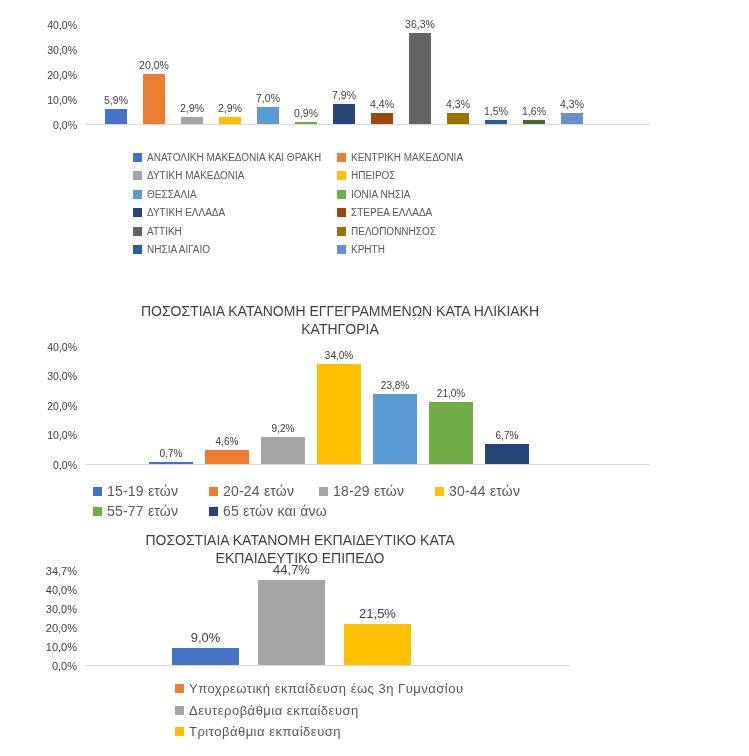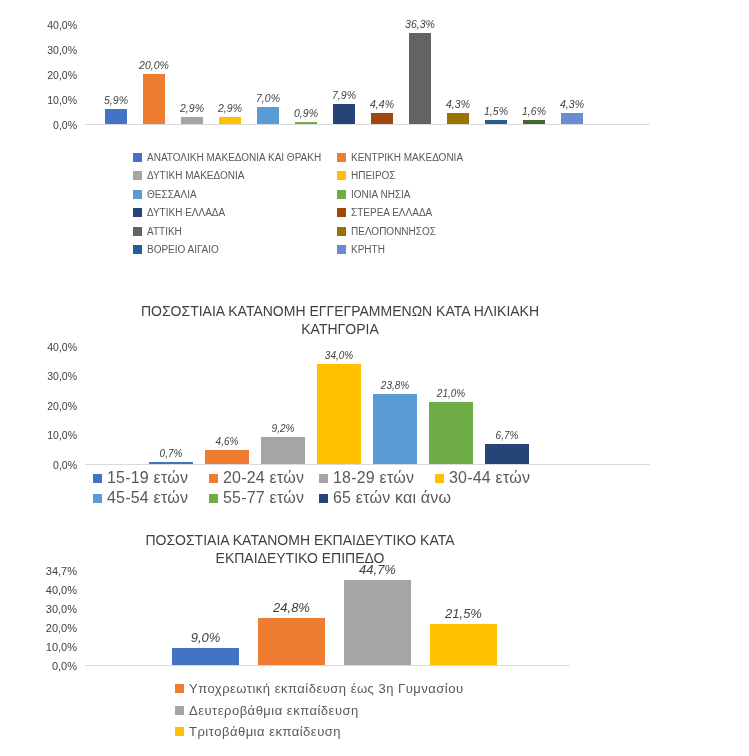--- a/index.html
+++ b/index.html
@@ -8,21 +8,21 @@
     font-family:"Liberation Sans", sans-serif;
   }
   .chart{position:absolute;}
   .chart .title{text-align:center;color:#3f3f3f;}
   .plotwrap{display:flex;align-items:flex-end;}
   .yaxis{position:relative;width:55px;flex-shrink:0;}
   .yaxis .tick{position:absolute;right:8px;color:#404040;white-space:nowrap;line-height:13px;}
   .plot{position:relative;flex:1;display:flex;align-items:flex-end;border-bottom:1px solid #d9d9d9;box-sizing:content-box;}
   .bar-col{position:relative;flex-shrink:0;}
   .bar{width:100%;}
-  .bar-label{position:absolute;left:50%;transform:translateX(-50%);bottom:calc(100% + 3px);white-space:nowrap;color:#404040;font-style:italic;}
+  .bar-label{position:absolute;left:50%;transform:translateX(-50%);bottom:calc(100% + 3px);white-space:nowrap;color:#404040;}
   .legend{color:#595959;}
   .li{display:flex;align-items:center;}
   .sw{display:inline-block;width:9px;height:9px;margin-right:5px;flex-shrink:0;}
   .lt{white-space:nowrap;}
 
   
   .c1{top:8px;left:30px;width:620px;}
   .c1 .title{margin-top:10px;font-size:13px;line-height:16px;}
   .c1 .plotwrap{margin-top:16px;}
   .c1 .yaxis,.c1 .plot{height:100px;}
@@ -34,21 +34,21 @@
 
   
   .c2{top:292px;left:30px;width:620px;}
   .c2 .title{margin-top:10px;font-size:14px;line-height:18px;}
   .c2 .plotwrap{margin-top:8px;}
   .c2 .yaxis,.c2 .plot{height:118px;}
   .c2 .plot{padding-left:64px;column-gap:12px;}
   .c2 .bar-col{width:44px;}
   .c2 .yaxis .tick{font-size:10.5px;}
   .c2 .bar-label{font-size:10px;}
-  .c2 .legend{display:grid;grid-template-columns:116px 110px 116px auto;grid-auto-rows:20px;margin-left:63px;margin-top:3px;font-size:16px;letter-spacing:0.2px;}
+  .c2 .legend{display:grid;grid-template-columns:116px 110px 116px auto;grid-auto-rows:20px;margin-left:63px;margin-top:16px;font-size:14px;letter-spacing:0.2px;}
 
   
   .c3{top:524px;left:30px;width:540px;}
   .c3 .title{margin-top:7px;font-size:14px;line-height:18px;}
   .c3 .plotwrap{margin-top:3px;}
   .c3 .yaxis,.c3 .plot{height:95px;}
   .c3 .plot{padding-left:87px;column-gap:19px;}
   .c3 .bar-col{width:67px;}
   .c3 .yaxis .tick{font-size:11px;}
   .c3 .bar-label{font-size:13px;}
@@ -157,21 +157,21 @@
       <span class="li">
         <span class="sw" style="background: rgb(99, 99, 99);"></span>
         <span class="lt">ΑΤΤΙΚΗ</span>
       </span>
       <span class="li">
         <span class="sw" style="background: rgb(153, 115, 0);"></span>
         <span class="lt">ΠΕΛΟΠΟΝΝΗΣΟΣ</span>
       </span>
       <span class="li">
         <span class="sw" style="background: rgb(37, 94, 145);"></span>
-        <span class="lt">ΒΟΡΕΙΟ ΑΙΓΑΙΟ</span>
+        <span class="lt">ΝΗΣΙΑ ΑΙΓΑΙΟ</span>
       </span>
       <span class="li">
         <span class="sw" style="background: rgb(105, 142, 208);"></span>
         <span class="lt">ΚΡΗΤΗ</span>
       </span>
     </div>
 </section>
 
 <section class="chart c2">
   <div class="title">
@@ -226,24 +226,20 @@
         <span class="sw" style="background: rgb(237, 125, 49);"></span>
         <span class="lt">20-24 ετών</span>
       </span>
       <span class="li">
         <span class="sw" style="background: rgb(165, 165, 165);"></span>
         <span class="lt">18-29 ετών</span>
       </span>
       <span class="li">
         <span class="sw" style="background: rgb(255, 192, 0);"></span>
         <span class="lt">30-44 ετών</span>
-      </span>
-      <span class="li">
-        <span class="sw" style="background: rgb(91, 155, 213);"></span>
-        <span class="lt">45-54 ετών</span>
       </span>
       <span class="li">
         <span class="sw" style="background: rgb(112, 173, 71);"></span>
         <span class="lt">55-77 ετών</span>
       </span>
       <span class="li">
         <span class="sw" style="background: rgb(38, 68, 120);"></span>
         <span class="lt">65 ετών και άνω</span>
       </span>
     </div>
@@ -262,24 +258,20 @@
         <span class="tick" style="bottom: 50.5px;">30,0%</span>
         <span class="tick" style="bottom: 69.5px;">40,0%</span>
         <span class="tick" style="bottom: 88.5px;">34,7%</span>
       </div>
     <div class="plot">
         <div class="bar-col">
           <span class="bar-label">9,0%</span>
           <div class="bar" style="height: 17.1px; background: rgb(68, 114, 196);"></div>
         </div>
         <div class="bar-col">
-          <span class="bar-label">24,8%</span>
-          <div class="bar" style="height: 47.12px; background: rgb(237, 125, 49);"></div>
-        </div>
-        <div class="bar-col">
           <span class="bar-label">44,7%</span>
           <div class="bar" style="height: 84.93px; background: rgb(165, 165, 165);"></div>
         </div>
         <div class="bar-col">
           <span class="bar-label">21,5%</span>
           <div class="bar" style="height: 40.85px; background: rgb(255, 192, 0);"></div>
         </div>
       </div>
   </div>
   <div class="legend">

